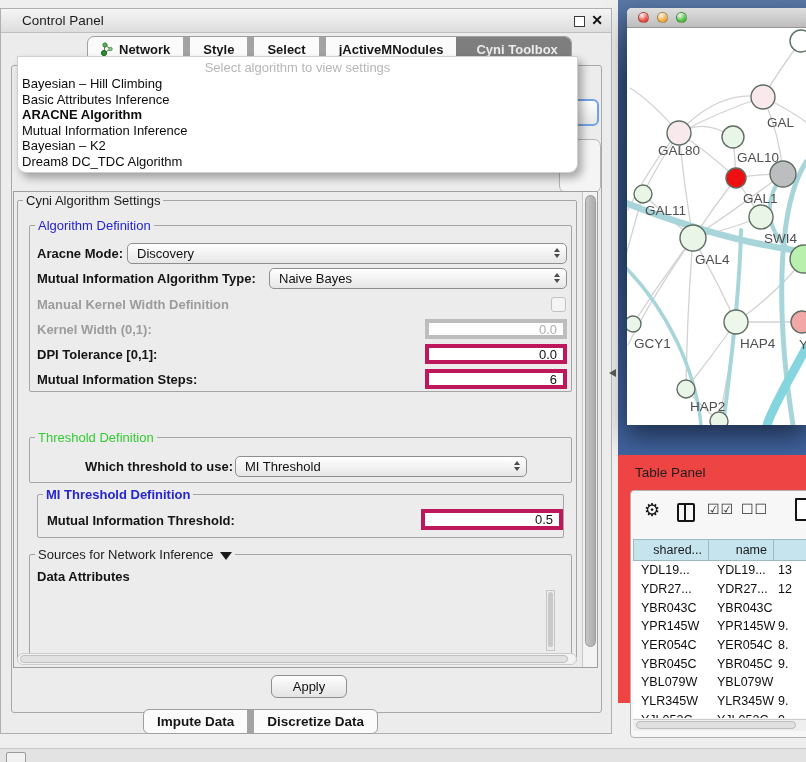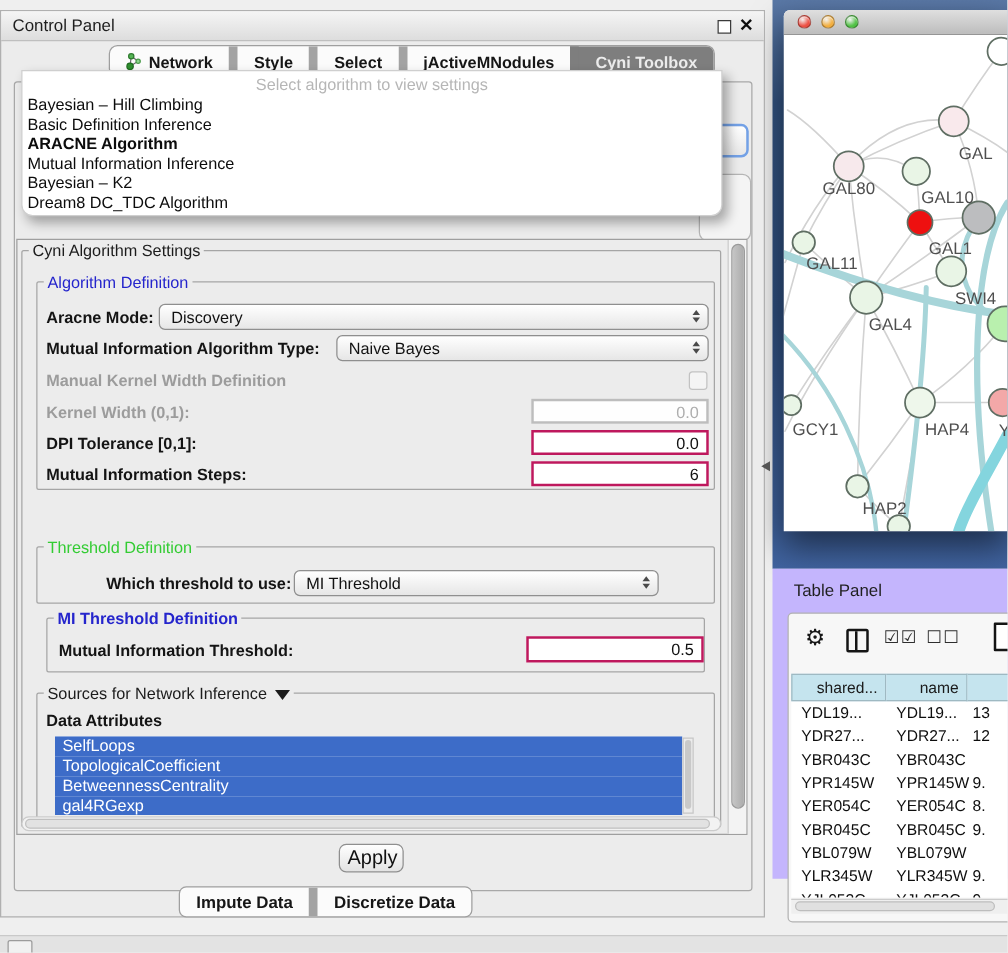--- a/index.html
+++ b/index.html
@@ -16,21 +16,21 @@
     display:flex;align-items:center;gap:8px;padding-left:11px;box-sizing:border-box}
   .light{width:11px;height:11px;border-radius:50%;box-sizing:border-box;border:1px solid rgba(0,0,0,.28);
     box-shadow:inset 0 1px 1px rgba(255,255,255,.6)}
   #net-canvas{position:absolute;left:0;top:20px;width:179px;height:397px}
 
   
   #control-panel{position:absolute;left:0;top:8px;width:612px;height:726px;background:#ececec;
     border:1px solid #b0b0b0;box-sizing:border-box}
   .cp-titlebar{position:absolute;left:0;top:0;width:100%;height:24px;
     background:linear-gradient(#f5f5f5,#dddddd);border-bottom:1px solid #bfbfbf;
-    display:flex;align-items:center;font-size:13.5px;color:#1d1d1d;padding-left:9px;box-sizing:border-box}
+    display:flex;align-items:center;font-size:13.5px;color:#1d1d1d;padding-left:21px;box-sizing:border-box}
   #restore-btn{position:absolute;right:26px;top:7px;width:9px;height:9px;border:1.5px solid #3a3a3a;background:#fff}
   #close-btn{position:absolute;right:8px;top:3px;font-size:14px;font-weight:bold;color:#0d0d0d}
 
   #top-tabs,#bottom-tabs{position:absolute;height:24px;display:flex;background:#fbfbfb;
     border:1px solid #9f9f9f;border-radius:7px;overflow:hidden}
   #top-tabs{left:86px;top:27px}
   #bottom-tabs{left:142px;top:700px;height:23px;border-radius:6px}
   .tab,.btab{display:flex;align-items:center;gap:5px;padding:0 13px;font-size:13px;font-weight:bold;
     color:#161616;border-left:7px solid #a3a3a3;white-space:nowrap}
   .tab:first-child,.btab:first-child{border-left:none}
@@ -66,46 +66,46 @@
   .lbl{position:absolute;font-size:13px;font-weight:bold;color:#141414;white-space:nowrap}
   .lbl.dim{color:#9c9c9c}
 
   .combo{position:absolute;height:21px;border:1px solid #8f8f8f;border-radius:5px;
     background:linear-gradient(#ffffff,#e6e6e6);display:flex;align-items:center;font-size:13px;color:#111;
     padding-left:9px;box-sizing:border-box}
   .combo-arrows{position:absolute;right:6px;top:4px;display:flex;flex-direction:column;gap:2px}
   .ar-up{width:0;height:0;border-left:3.5px solid transparent;border-right:3.5px solid transparent;border-bottom:4.5px solid #4a4a4a}
   .ar-dn{width:0;height:0;border-left:3.5px solid transparent;border-right:3.5px solid transparent;border-top:4.5px solid #4a4a4a}
 
-  .tfield{position:absolute;height:20px;border:2px solid #be185d;background:#fff;font-size:13px;color:#111;
+  .tfield{position:absolute;height:20px;border:4px solid #be185d;background:#fff;font-size:13px;color:#111;
     text-align:right;padding:0 6px;box-sizing:border-box;font-family:inherit;outline:none}
   .tfield.dim{border-color:#bdbdbd;color:#aeaeae;background:#fefefe}
   #manual-checkbox{position:absolute;left:550px;top:288px;width:13px;height:13px;border:1px solid #c2c2c2;
     border-radius:3px;background:#f4f4f4}
 
   .tri-right{display:inline-block;width:0;height:0;border-top:6.5px solid transparent;
     border-bottom:6.5px solid transparent;border-left:8.5px solid #0f0f0f;margin-left:9px;vertical-align:-2px}
   .tri-down{display:inline-block;width:0;height:0;border-left:6.5px solid transparent;
     border-right:6.5px solid transparent;border-top:8px solid #1a1a1a;margin-left:6px;vertical-align:-1px}
 
   #attr-list{position:absolute;left:43px;top:580px;width:502px;height:63px;background:#fff;overflow:hidden}
   .attr-item{height:16px;line-height:16px;font-size:13px;color:#fff;padding-left:6px;white-space:nowrap}
   #attr-scrollbar{position:absolute;left:545px;top:581px;width:9px;height:61px;background:#ececec;
     border:1px solid #c6c6c6;box-sizing:border-box}
   #attr-scroll-thumb{margin:1px;width:5px;height:55px;background:#c9c9c9;border-radius:3px}
   #hscrollbar{position:absolute;left:16px;top:644px;width:560px;height:12px;background:#f2f2f2;
     border:1px solid #cbcbcb;border-radius:6px;box-sizing:border-box}
   #hscroll-thumb{margin:1px 2px;width:548px;height:8px;background:#e2e2e2;border:1px solid #c0c0c0;
     border-radius:4px;box-sizing:border-box}
 
-  #apply-btn{position:absolute;left:270px;top:666px;width:52px;height:23px;border:1px solid #8f8f8f;
-    border-radius:6px;background:linear-gradient(#fefefe,#e3e3e3);font-size:16px;color:#111;font-family:inherit}
-
-  
-  #table-panel{position:absolute;left:618px;top:455px;width:188px;height:248px;background:#c4b5fd}
+  #apply-btn{position:absolute;left:270px;top:666px;width:76px;height:23px;border:1px solid #8f8f8f;
+    border-radius:6px;background:linear-gradient(#fefefe,#e3e3e3);font-size:13px;color:#111;font-family:inherit}
+
+  
+  #table-panel{position:absolute;left:618px;top:455px;width:188px;height:248px;background:#ef4444}
   #tp-title{position:absolute;left:17px;top:10px;font-size:13.5px;color:#1f1f1f}
   #tp-card{position:absolute;left:12px;top:35px;width:200px;height:248px;background:#f7f7f7;
     border:1px solid #b2b2b2;border-radius:4px;box-sizing:border-box}
   #gear-icon{position:absolute;left:13px;top:8px;font-size:18px;color:#161616}
   #split-icon{position:absolute;left:46px;top:12px;width:14px;height:15px;border:2px solid #151515;border-radius:2px}
   #split-icon::after{content:"";position:absolute;left:5px;top:0;bottom:0;border-left:2px solid #151515}
   #checks-icon{position:absolute;left:76px;top:10px;font-size:14px;color:#2e2e2e;letter-spacing:1px}
   #unchecks-icon{position:absolute;left:110px;top:10px;font-size:14px;color:#2e2e2e;letter-spacing:1px}
   #doc-icon{position:absolute;left:164px;top:7px;width:15px;height:19px;border:2px solid #141414;
     border-radius:1px;background:#fff}
@@ -236,21 +236,21 @@
     </div>
 
   <div id="inner-box"></div>
   <div id="frag-combo"></div>
   <div id="frag-box"></div>
 
   <div id="popup">
     <div class="popup-hint">Select algorithm to view settings</div>
     <div id="popup-items">
         <div class="popup-item">Bayesian – Hill Climbing</div>
-        <div class="popup-item">Basic Definition Inference</div>
+        <div class="popup-item">Basic Attributes Inference</div>
         <div class="popup-item bold">ARACNE Algorithm</div>
         <div class="popup-item">Mutual Information Inference</div>
         <div class="popup-item">Bayesian – K2</div>
         <div class="popup-item">Dream8 DC_TDC Algorithm</div>
       </div>
   </div>
 
   <div id="scroll-viewport"></div>
 
   <div class="groupbox" id="cyni-group" style="left:16px;top:191px;width:560px;height:462px"></div>
@@ -307,26 +307,20 @@
 
   <div class="lbl" style="left:46px;top:504px">Mutual Information Threshold:</div>
   <input class="tfield" style="left: 420px; top: 500px; width: 142px; height: 21px;" readonly="" value="0.5">
 
   <div class="groupbox" style="left:28px;top:545px;width:543px;height:108px"></div>
   <div class="grouplabel" style="left:34px;top:538px">
     <span>Sources for Network Inference</span><i class="tri-down"></i>
   </div>
   <div class="lbl" style="left:36px;top:560px">Data Attributes</div>
 
-  <div id="attr-list">
-      <div class="attr-item" style="background: rgb(61, 108, 200);">SelfLoops</div>
-      <div class="attr-item" style="background: rgb(61, 108, 200);">TopologicalCoefficient</div>
-      <div class="attr-item" style="background: rgb(61, 108, 200);">BetweennessCentrality</div>
-      <div class="attr-item" style="background: rgb(61, 108, 200);">gal4RGexp</div>
-    </div>
   <div id="attr-scrollbar">
     <div id="attr-scroll-thumb"></div>
   </div>
   <div id="hscrollbar">
     <div id="hscroll-thumb"></div>
   </div>
 
   <div id="main-scrollbar">
     <div id="main-scroll-thumb"></div>
   </div>

